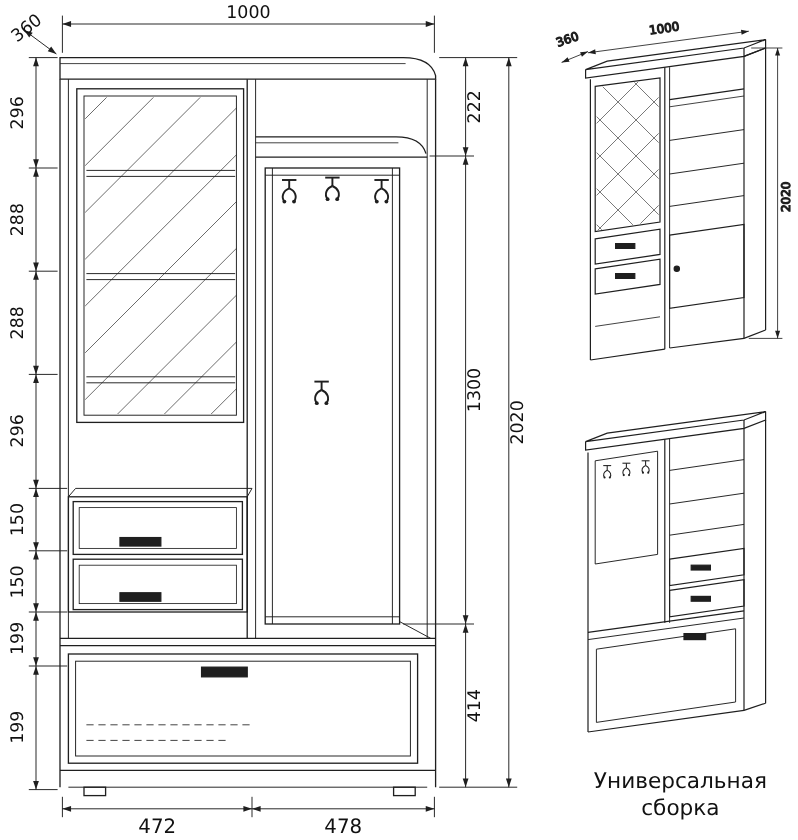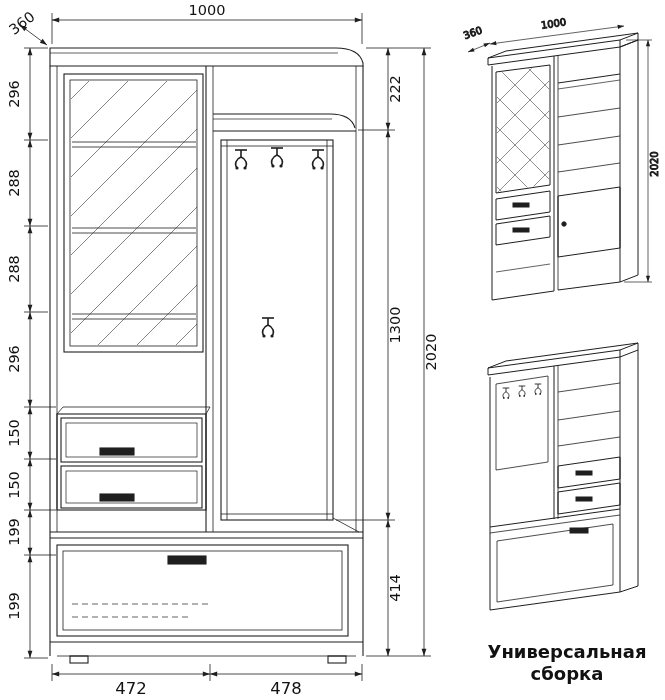--- a/index.html
+++ b/index.html
@@ -7,21 +7,21 @@
   .canvas {
     position:relative; width:665px; height:700px; background:#ffffff;
     overflow:hidden; font-family:"DejaVu Sans", sans-serif;
   }
   svg { position:absolute; left:0; top:0; }
   .dim { font-family:"DejaVu Sans", sans-serif; font-size:14.5px; fill:#111; text-anchor:middle; }
   .dim-lg { font-size:16.5px; }
   .dim-sm { font-size:10px; }
   .caption {
     position:absolute; left:472px; top:641px; width:190px;
-    text-align:center; font-weight:bold; font-size:18px; line-height:1.22; color:#111;
+    text-align:center; font-weight:normal; font-size:18px; line-height:1.22; color:#111;
   }
 </style>
 </head>
 <body>
 
 <div class="canvas">
 
 <svg width="665" height="700" viewBox="0 0 665 700">
   <defs>
     <marker id="arr" viewBox="0 0 10 10" refX="9.5" refY="5" markerWidth="10" markerHeight="10" orient="auto-start-reverse">

